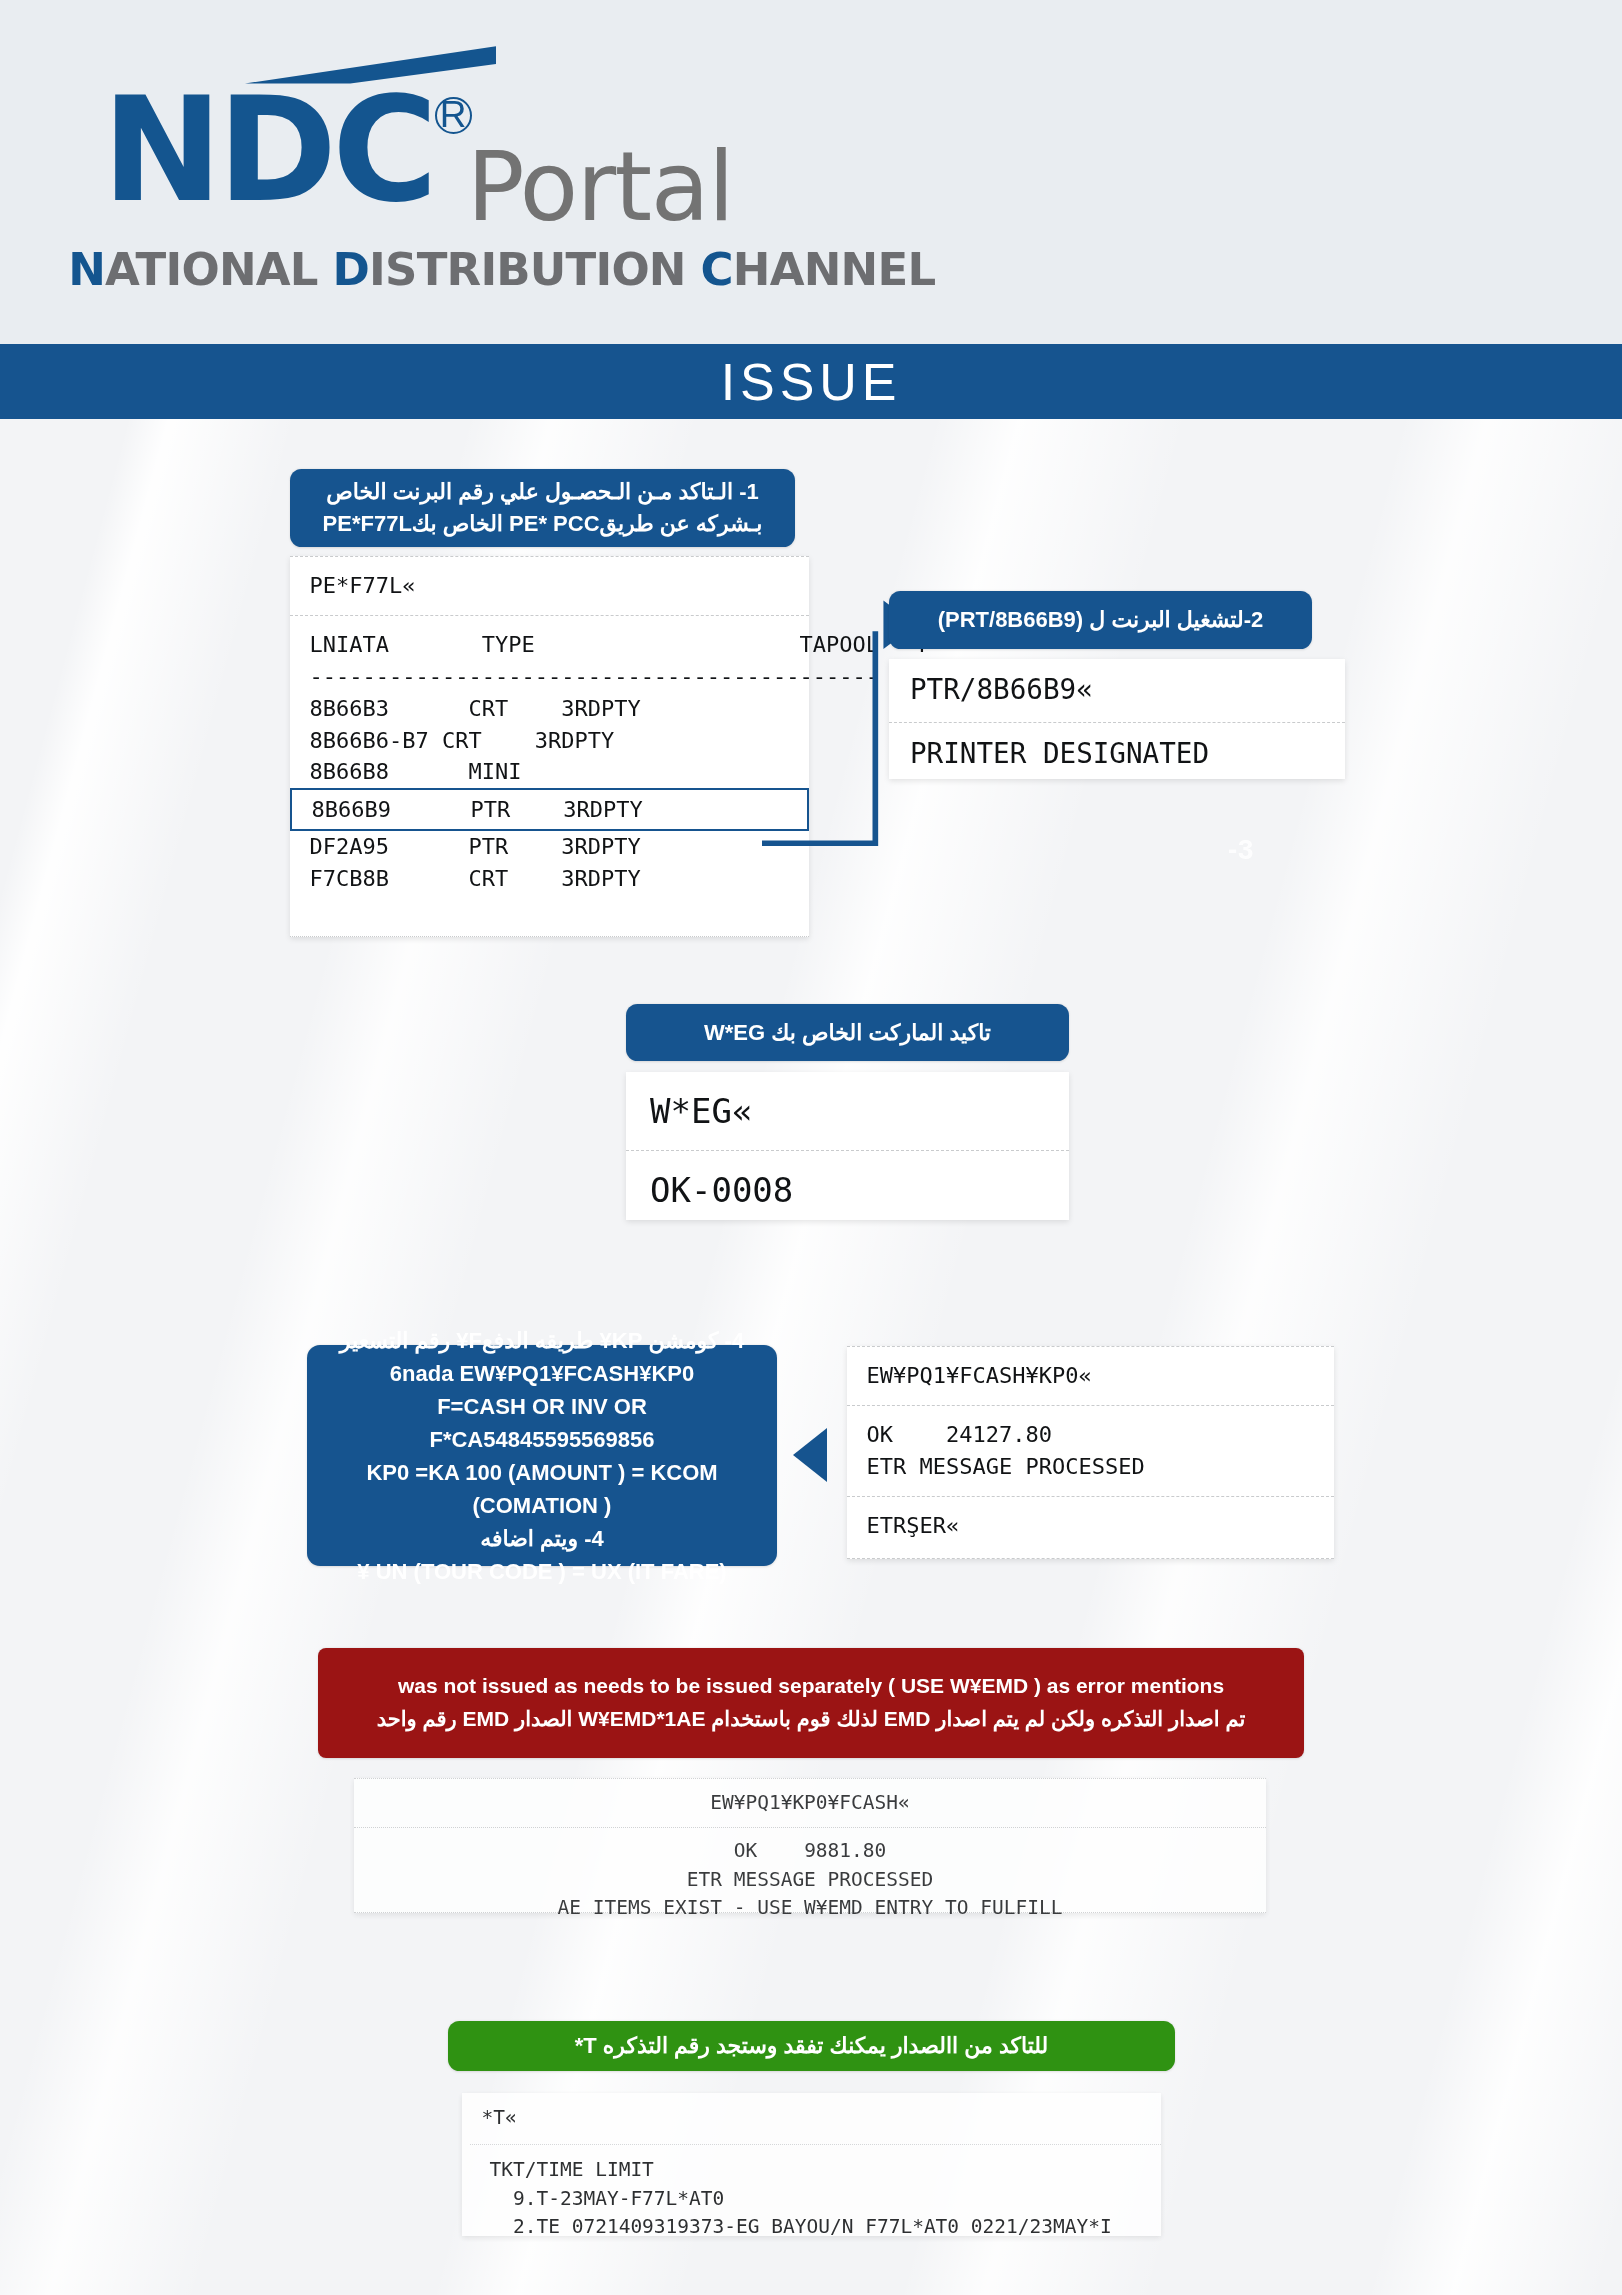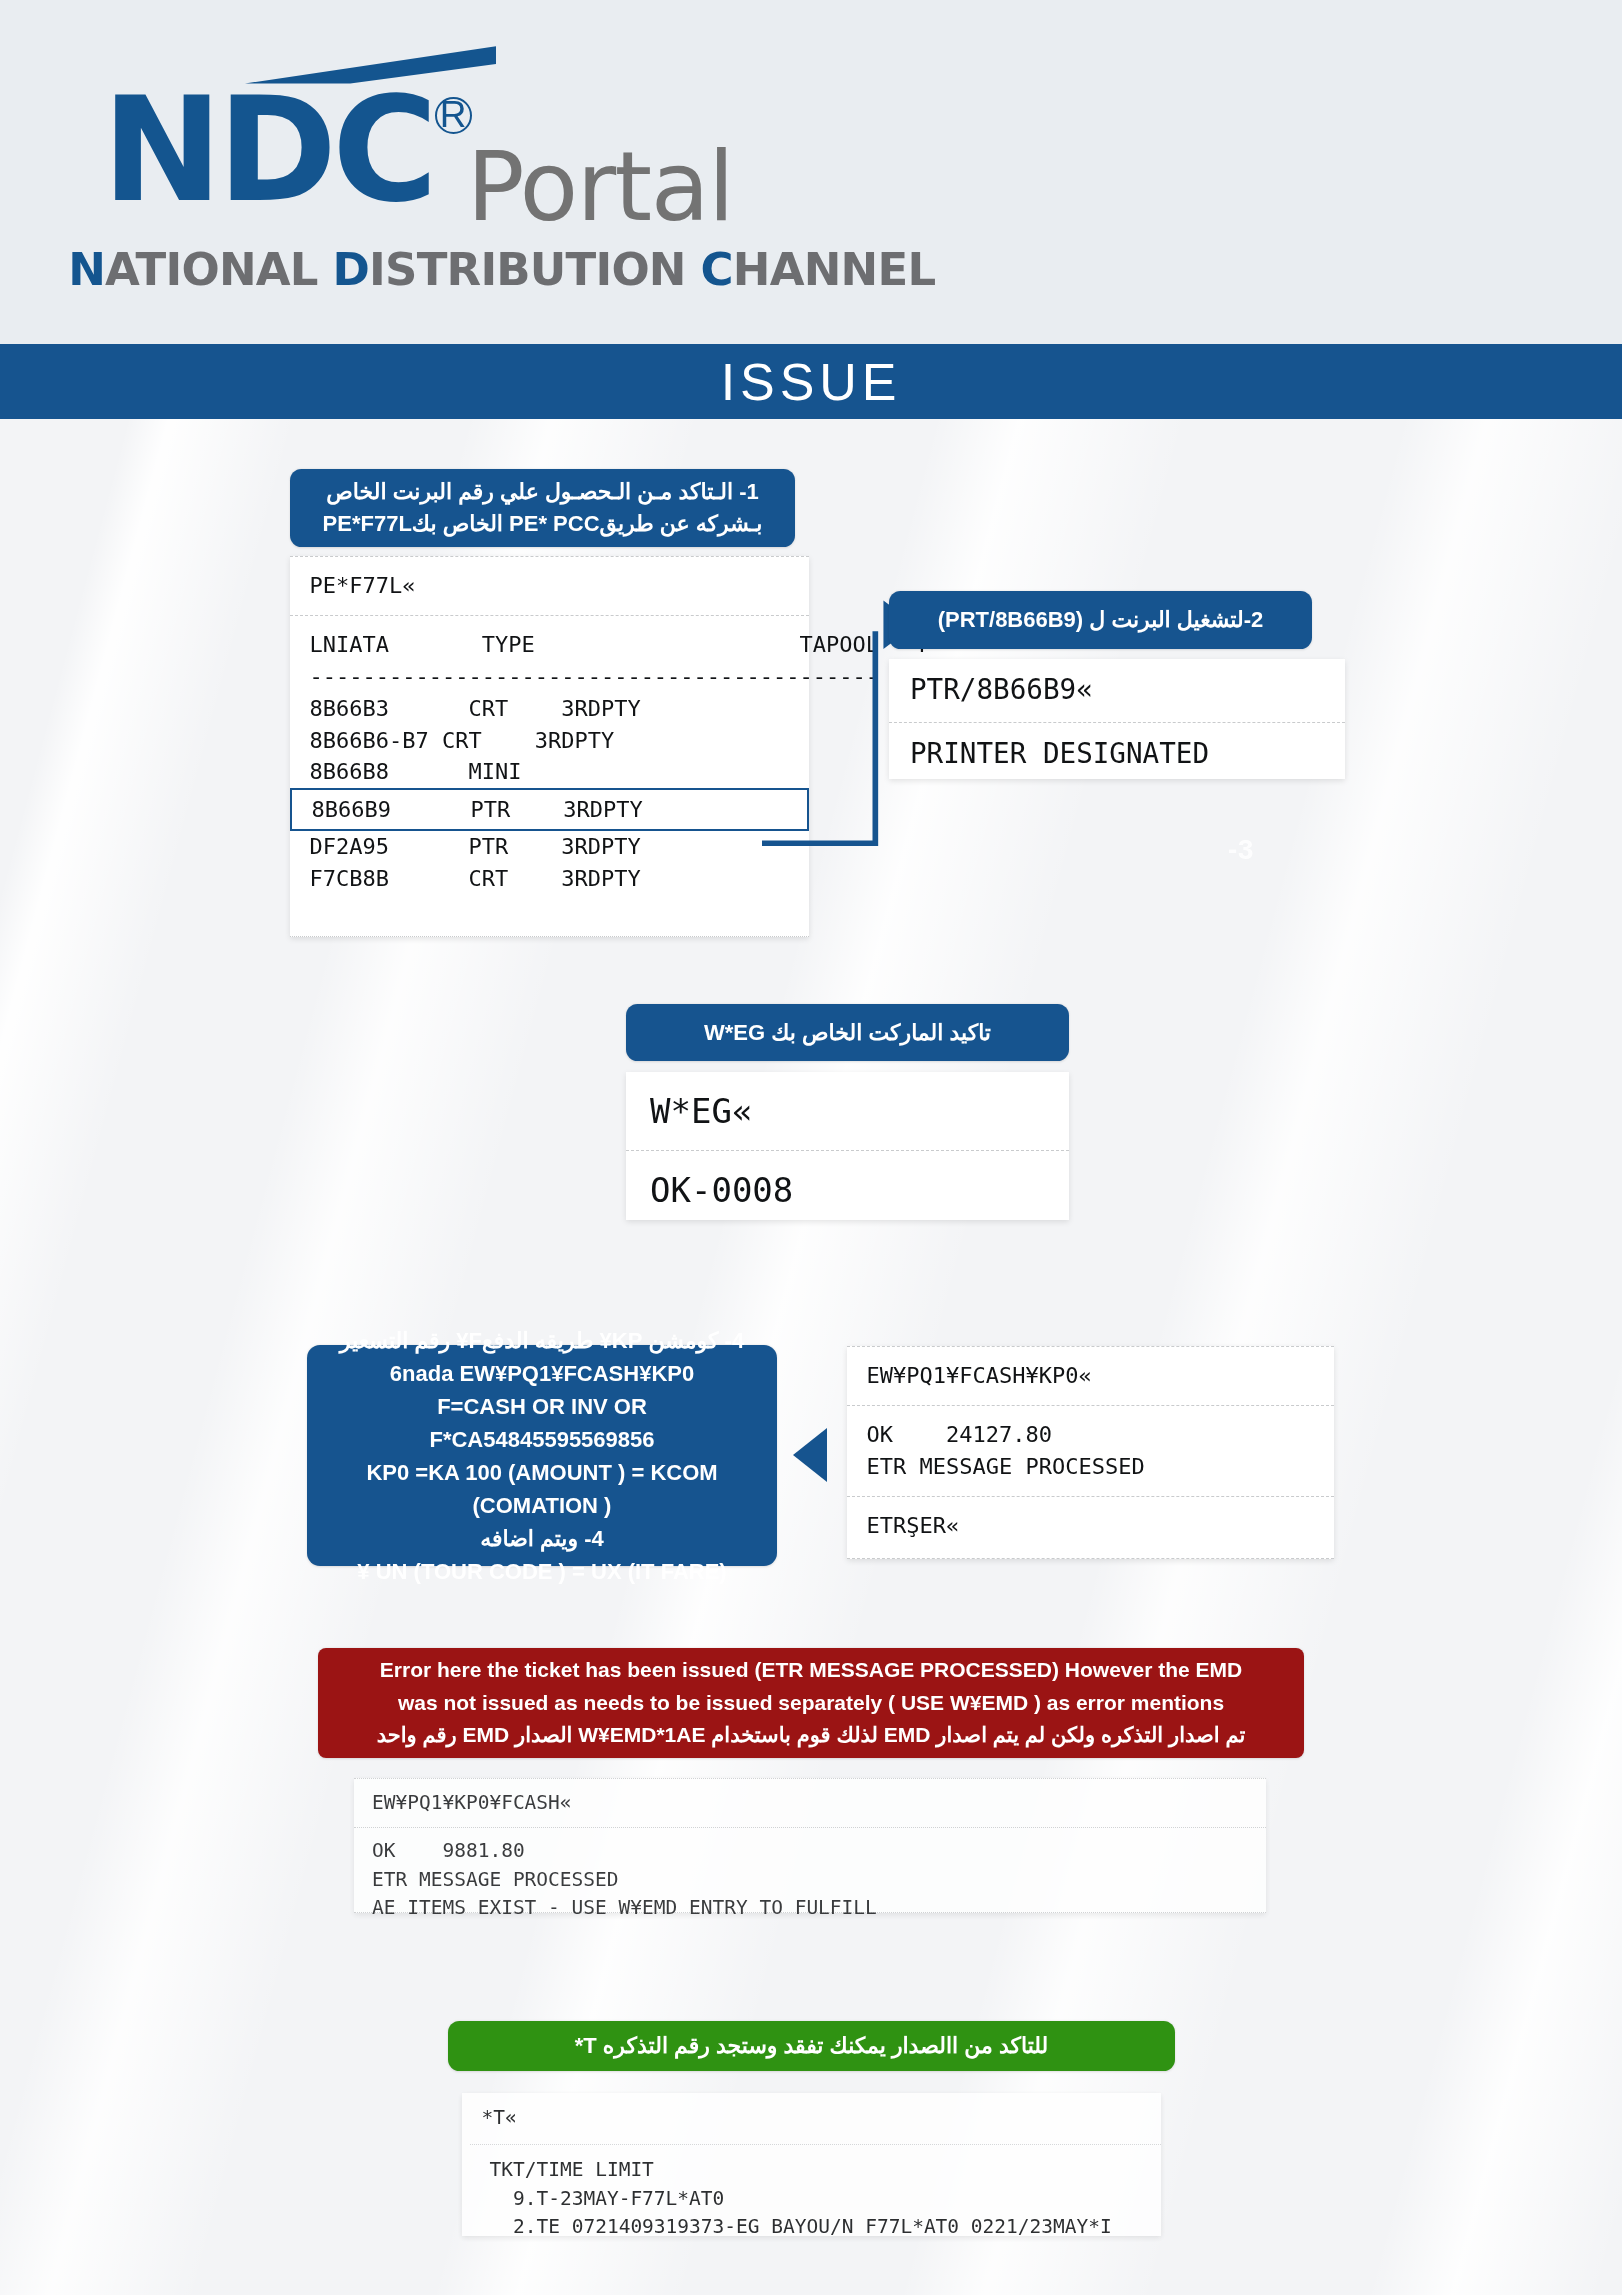--- a/index.html
+++ b/index.html
@@ -168,20 +168,21 @@
   #capErr {
     left:318px; top:1648px; width:986px; height:110px;
     font-size:21px; line-height:1.55; padding:9.7px 21px;
   }
   #capErr .l-en { direction:ltr; }
   #term5 {
     left:354px; top:1778px; width:912px; height:135px;
     font-size:19.5px;
     border-top:1.6px dotted #c9cbcd; border-bottom:1.6px dotted #c9cbcd;
     opacity:0.82;
+    text-align:center;
   }
   #term5 .seg { padding:9.7px 18px; }
   #term5 .seg + .seg { border-top:1.6px dotted #c9cbcd; }
 
   
   #capOk { left:448px; top:2021px; width:727px; height:50px; font-size:22px; padding:4.9px 24px; }
   #term6 {
     left:462px; top:2093px; width:699px; height:143px;
     font-size:19.5px; opacity:0.88;
   }
@@ -285,21 +286,20 @@
   <div class="seg">
     <div class="line">OK    24127.80</div>
     <div class="line">ETR MESSAGE PROCESSED</div>
   </div>
   <div class="seg">
     <div class="line">ETRŞER«</div>
   </div>
 </div>
 
 <div class="cap red" id="capErr">
-  <div class="l-en">Error here the ticket has been issued (ETR MESSAGE PROCESSED) However the EMD</div>
   <div class="l-en">was not issued as needs to be issued separately ( USE W¥EMD ) as error mentions</div>
   <div>تم اصدار التذكره ولكن لم يتم اصدار EMD لذلك قوم باستخدام W¥EMD*1AE الصدار EMD رقم واحد</div>
 </div>
 
 <div class="term" id="term5">
   <div class="seg">
     <div class="line">EW¥PQ1¥KP0¥FCASH«</div>
   </div>
   <div class="seg">
     <div class="line">OK    9881.80</div>

